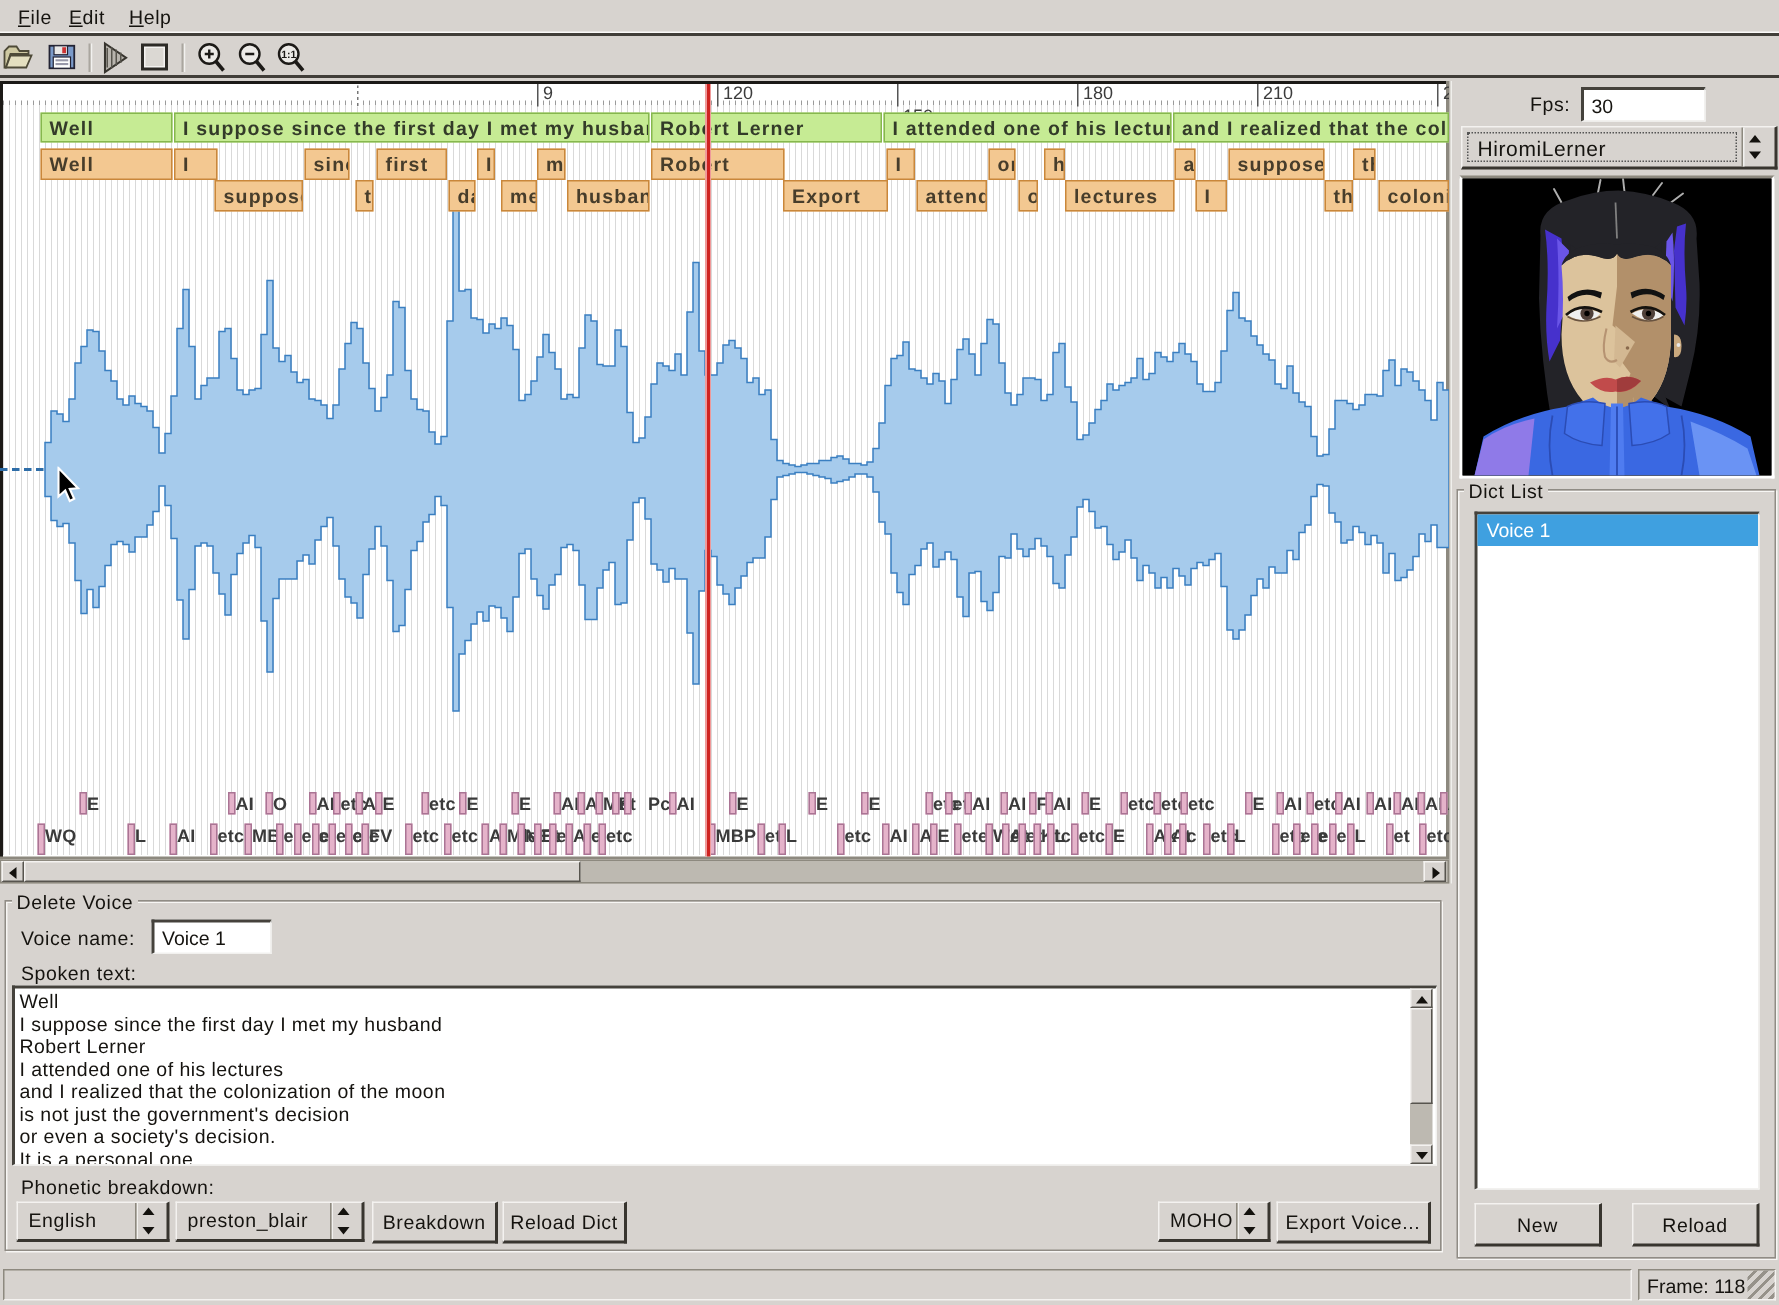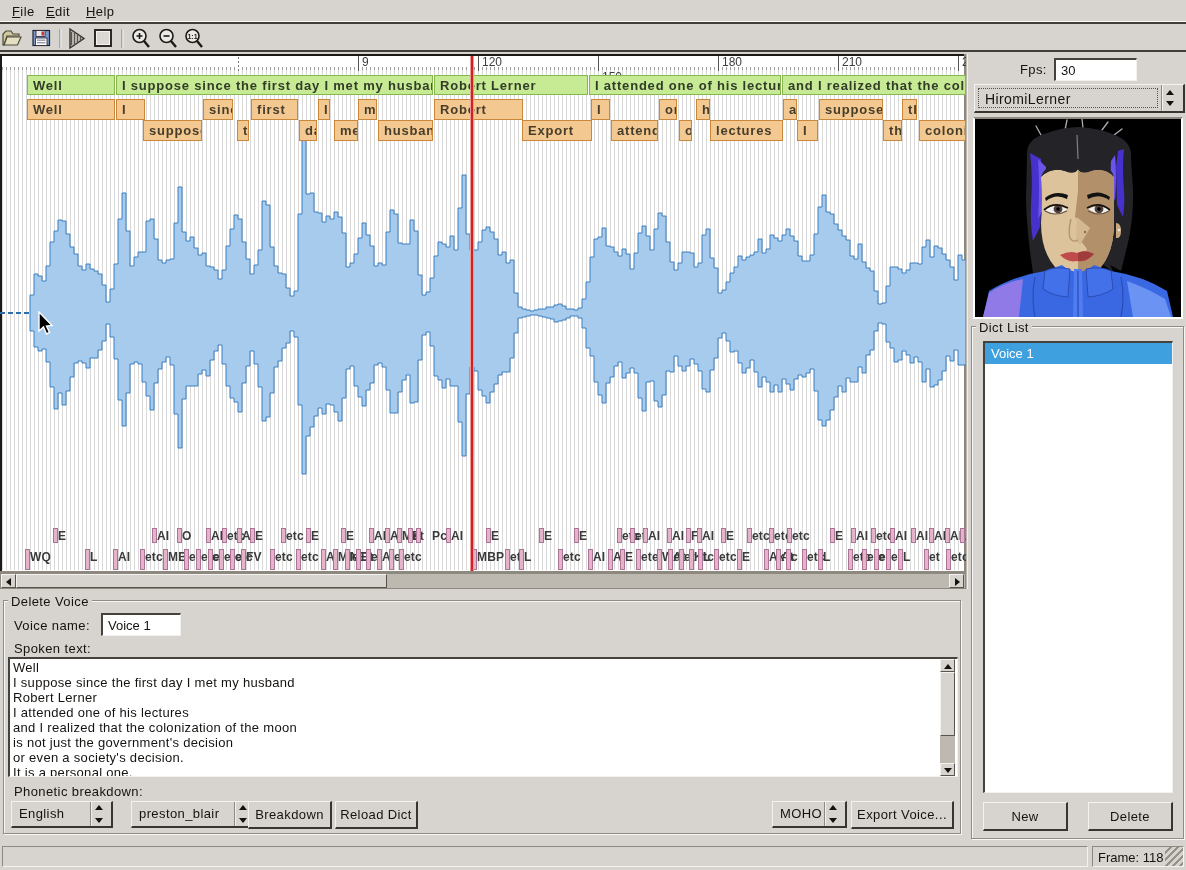--- a/index.html
+++ b/index.html
@@ -389,21 +389,21 @@
 </svg>
   </div>
 </div>
 
 <div class="gbox" style="left:971px;top:326px;width:213px;height:513px"></div>
 <div class="gcap" style="left:976px;top:320px">Dict List</div>
 <div class="ab sunk" style="left:983px;top:341px;width:190px;height:452px">
   <div style="position:absolute;left:0;top:0;right:0;height:21px;background:#3fa0e0;color:#fff;font-size:13px;padding:3px 0 0 6px">Voice 1</div>
 </div>
 <div class="btn" style="left:983px;top:802px;width:85px;height:29px;padding-top:6px">New</div>
-<div class="btn" style="left:1088px;top:802px;width:85px;height:29px;padding-top:6px">Delete</div>
+<div class="btn" style="left:1088px;top:802px;width:85px;height:29px;padding-top:6px">Reload</div>
 
 <div class="gbox" style="left:3px;top:600px;width:958px;height:234px"></div>
 <div class="gcap" style="left:8px;top:594px">Delete Voice</div>
 <div class="lbl" style="left:14px;top:618px">Voice name:</div>
 <div class="ab sunk" style="left:101px;top:613px;width:80px;height:23px;font-size:13px;color:#15130f;padding:3px 0 0 5px">Voice 1</div>
 <div class="lbl" style="left:14px;top:641px">Spoken text:</div>
 <div class="ab sunk" style="left:8px;top:657px;width:950px;height:120px;overflow:hidden">
   <div style="position:absolute;left:3px;top:1px;font-size:13px;line-height:15px;color:#15130f;white-space:pre;letter-spacing:0.3px">Well
 I suppose since the first day I met my husband
 Robert Lerner
@@ -424,21 +424,21 @@
   </div>
 </div>
 <div class="lbl" style="left:14px;top:784px">Phonetic breakdown:</div>
 <div class="combo" style="left:11px;top:801px;width:102px;height:27px">
   <div class="cartxt" style="top:4px">English</div>
   <div class="arrows" style="width:21px">
       <div class="tri-up" style="left:4px;top:3px"></div>
       <div class="tri-dn" style="left:4px;bottom:3px"></div>
     </div>
 </div>
-<div class="combo" style="left:131px;top:801px;width:126px;height:27px">
+<div class="combo" style="left:117px;top:801px;width:126px;height:27px">
   <div class="cartxt" style="top:4px">preston_blair</div>
   <div class="arrows" style="width:21px">
       <div class="tri-up" style="left:4px;top:3px"></div>
       <div class="tri-dn" style="left:4px;bottom:3px"></div>
     </div>
 </div>
 <div class="btn" style="left:248px;top:801px;width:84px;height:28px;padding-top:5px">Breakdown</div>
 <div class="btn" style="left:335px;top:801px;width:83px;height:28px;padding-top:5px">Reload Dict</div>
 <div class="combo" style="left:772px;top:801px;width:75px;height:27px">
   <div class="cartxt" style="top:4px">MOHO</div>

